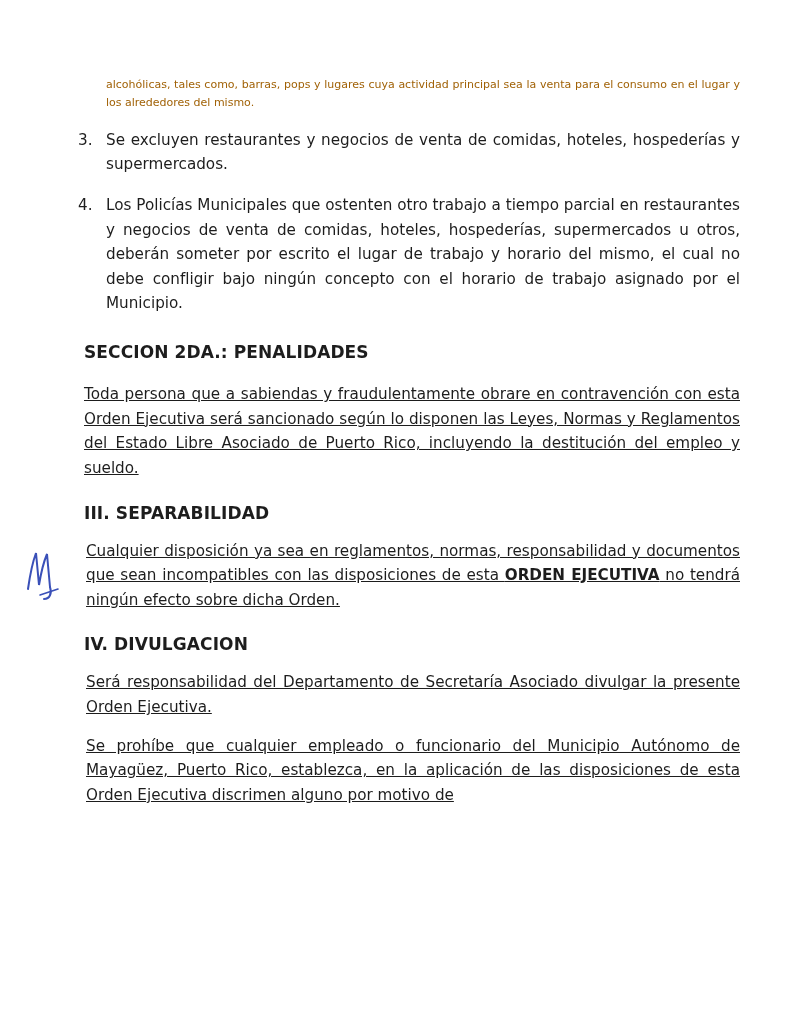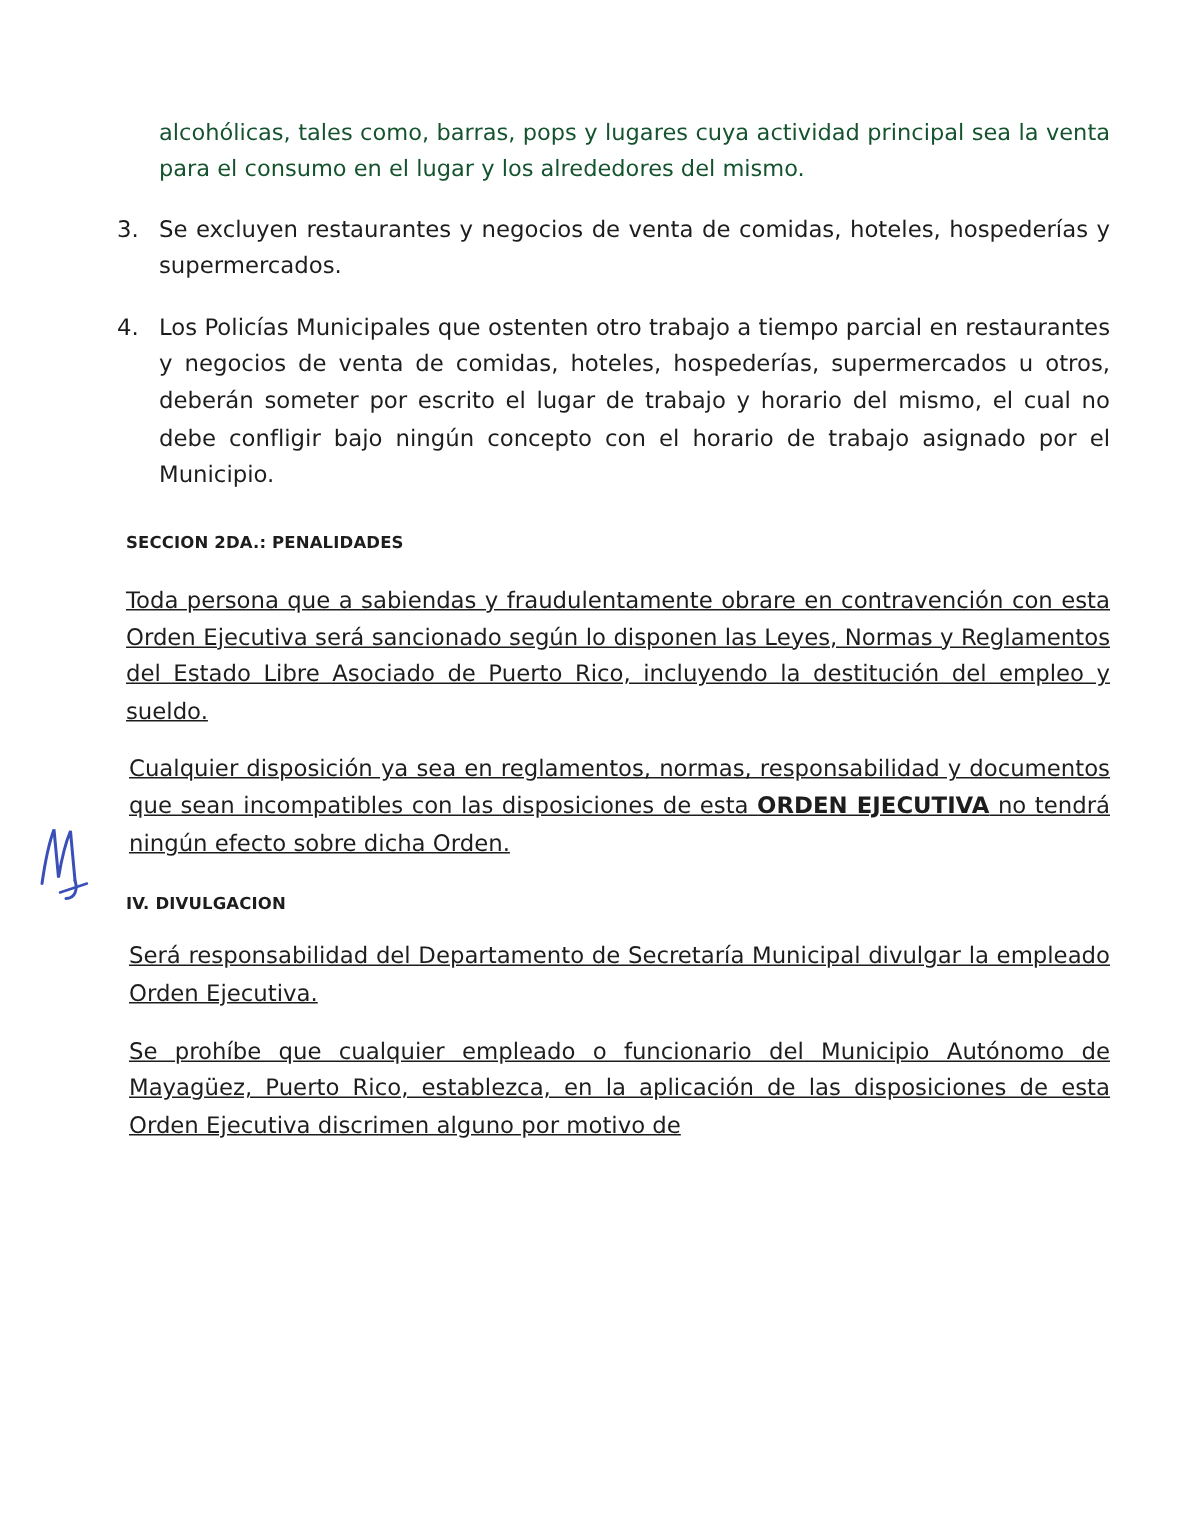--- a/index.html
+++ b/index.html
@@ -16,25 +16,25 @@
     overflow: hidden;
   }
   .page {
     position: relative;
     width: 800px;
     height: 1023px;
     box-sizing: border-box;
     padding: 76px 60px 0 78px;
   }
   .para {
-    font-size: 15px;
+    font-size: 11px;
     line-height: 1.62;
     margin: 0 0 0 0;
     text-align: justify;
-    color: #14532d;
+    color: #a16207;
   }
   .continued {
     margin-left: 28px;
     margin-bottom: 16px;
   }
   ol.numlist {
     list-style: none;
     margin: 0;
     padding: 0;
   }
@@ -49,21 +49,21 @@
   }
   ol.numlist li .marker {
     position: absolute;
     left: 0;
     top: 0;
     width: 22px;
     text-align: left;
     font-size: 15.2px;
   }
   .heading {
-    font-size: 11px;
+    font-size: 17px;
     font-weight: bold;
     color: #1d1d1d;
     margin: 22px 0 16px 6px;
     letter-spacing: 0.1px;
   }
   .heading.sec2 {
     margin-top: 26px;
     margin-bottom: 20px;
   }
   .body-para {
@@ -107,24 +107,25 @@
     </li>
     <li>
       <span class="marker">4.</span>
       <span>Los Policías Municipales que ostenten otro trabajo a tiempo parcial en restaurantes y negocios de venta de comidas, hoteles, hospederías, supermercados u otros, deberán someter por escrito el lugar de trabajo y horario del mismo, el cual no debe confligir bajo ningún concepto con el horario de trabajo asignado por el Municipio.</span>
     </li>
   </ol>
 
   <h2 class="heading sec2">SECCION 2DA.:  PENALIDADES</h2>
   <p class="body-para indent">Toda persona que a sabiendas y fraudulentamente obrare en contravención con esta Orden Ejecutiva será sancionado según lo disponen las Leyes, Normas y Reglamentos del Estado Libre Asociado de Puerto Rico, incluyendo la destitución del empleo y sueldo.</p>
 
+  <h2 class="heading">III. SEPARABILIDAD</h2>
   <p class="body-para indent-small"><span>Cualquier disposición ya sea en reglamentos, normas, responsabilidad y documentos que sean incompatibles con las disposiciones de esta </span><span class="strongname">ORDEN EJECUTIVA</span><span> no tendrá ningún efecto sobre dicha Orden.</span></p>
 
   <h2 class="heading">IV. DIVULGACION</h2>
-  <p class="body-para indent-small">Será responsabilidad del Departamento de Secretaría Municipal divulgar la empleado Orden Ejecutiva.</p>
+  <p class="body-para indent-small">Será responsabilidad del Departamento de Secretaría Asociado divulgar la presente Orden Ejecutiva.</p>
 
 
   <p class="body-para indent-small">Se prohíbe que cualquier empleado o funcionario del Municipio Autónomo de Mayagüez, Puerto Rico, establezca, en la aplicación de las disposiciones de esta Orden Ejecutiva discrimen alguno por motivo de</p>
 
   <svg class="sig" viewBox="0 0 52 56" xmlns="http://www.w3.org/2000/svg">
     <g fill="none" stroke="#3a50b8" stroke-width="2" stroke-linecap="round">
       <path d="M8 44 C10 30, 13 16, 16 8 C17 18, 18 30, 19 40 C21 28, 24 16, 27 9 C28 20, 29 32, 30 42"></path>
       <path d="M30 42 C32 48, 30 54, 24 54"></path>
       <path d="M20 50 C26 48, 32 46, 38 44" stroke-width="1.6"></path>
     </g>

